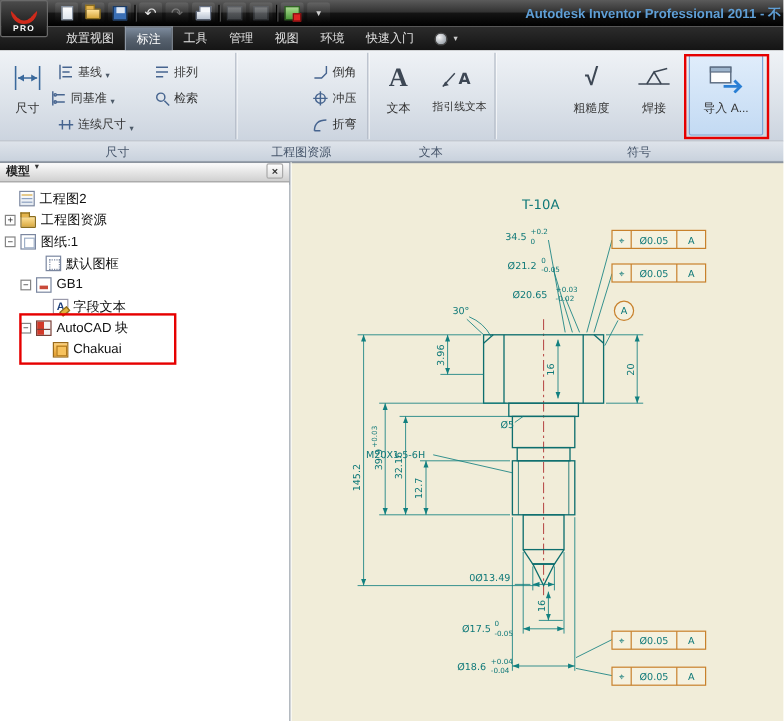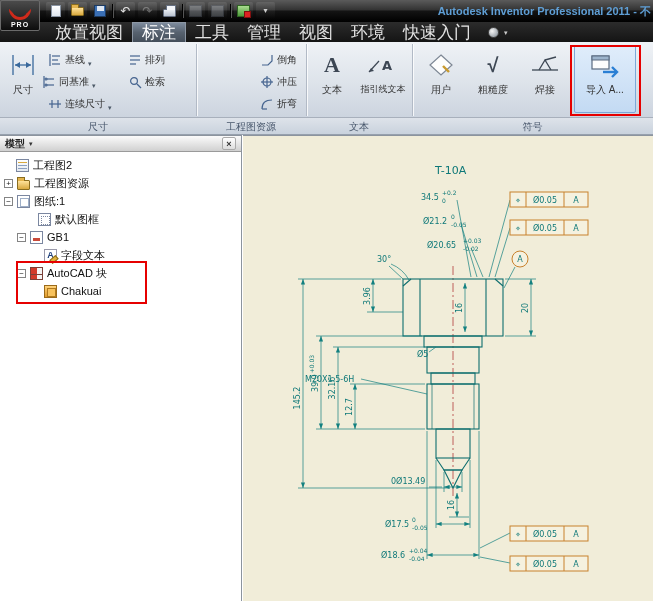--- a/index.html
+++ b/index.html
@@ -25,42 +25,42 @@
 .ic-grey{width:13px;height:12px;background:linear-gradient(#cfd4db,#9aa2ad);border:1px solid #6d7683;}
 .ic-green{width:13px;height:12px;background:linear-gradient(#a9dc8f,#4d9b3a);border:1px solid #2f6423;position:relative;}
 .ic-green:before{content:"";position:absolute;right:-2px;bottom:-2px;width:5px;height:5px;background:#d22;border:1px solid #801010;}
 .glyph{color:#e6e6e6;font-size:12px;line-height:12px;}
 .dis{opacity:.35;}
 .qcaret{color:#cfcfcf;font-size:8px;}
 .title-text{right:2px;top:4px;color:#5f9fd6;font-weight:bold;font-size:11px;white-space:nowrap;z-index:5;}
 
 
 .tabbar{left:0;top:22px;width:653px;height:20px;background:linear-gradient(#2c2c2c,#141414);display:flex;align-items:stretch;padding-left:46px;}
-.tab{color:#e2e2e2;font-size:17px;padding:0 9px;display:flex;align-items:center;white-space:nowrap;}
+.tab{color:#e2e2e2;font-size:10px;padding:0 9px;display:flex;align-items:center;white-space:nowrap;}
 .tab.active{background:linear-gradient(#7d8b9d,#57626f 50%,#444e5a);border:1px solid #8d97a4;border-bottom:none;color:#fff;}
 .tabextra{display:flex;align-items:center;gap:5px;margin-left:8px;}
 .circ{width:11px;height:11px;border-radius:50%;background:radial-gradient(circle at 35% 35%,#f4f4f4,#808a95);border:1px solid #4a4a4a;}
 .tabextra .caret{color:#ccc;}
 
 
 .ribbon{left:0;top:42px;width:653px;height:76px;background:linear-gradient(#eff2f6,#dde3ea 55%,#ccd4df);border-bottom:1px solid #a8b0bc;}
 .rdiv{position:absolute;top:2px;width:1px;height:72px;background:#b2bac6;box-shadow:1px 0 0 rgba(255,255,255,.8);}
 .bigbtn{position:absolute;top:3px;height:68px;display:flex;flex-direction:column;align-items:center;font-size:10px;color:#333;padding-top:3px;border:1px solid transparent;border-radius:2px;}
 .bigbtn .bicon{height:32px;display:flex;align-items:center;justify-content:center;}
 .bigbtn .blabel{margin-top:2px;white-space:nowrap;}
 .selbtn{background:linear-gradient(#e0edfb,#c3daf3);border:1px solid #7da7d8;}
 .srow{position:absolute;height:20px;display:flex;align-items:flex-end;gap:3px;font-size:10px;color:#333;padding:0 2px;white-space:nowrap;}
 .caret{font-size:7px;color:#4d5a68;line-height:7px;}
 .grouplabels{left:0;top:118px;width:653px;height:17px;background:linear-gradient(#dee3ea,#c9d2dd);border-bottom:1px solid #96a0ad;display:flex;}
 .glabel{height:17px;display:flex;align-items:center;justify-content:center;font-size:10px;color:#47566b;}
 .bigA{font-size:22px;font-weight:bold;color:#3d4754;font-family:"Liberation Serif","DejaVu Serif",serif;}
 
 
 .browser{left:0;top:135px;width:242px;height:466px;background:#fff;border-right:1px solid #8c949e;border-top:1px solid #8c949e;}
-.bheader{position:absolute;left:0;top:0;width:241px;height:16px;background:linear-gradient(#fbfbfb,#d0d0d0);border-bottom:1px solid #9a9a9a;display:flex;align-items:center;gap:4px;padding:0 5px;font-size:10px;font-weight:bold;color:#222;}
+.bheader{position:absolute;left:0;top:0;width:241px;height:16px;background:linear-gradient(#fbfbfb,#d0d0d0);border-bottom:1px solid #9a9a9a;display:flex;align-items:flex-start;gap:4px;padding:0 5px;font-size:10px;font-weight:bold;color:#222;}
 .bheader .caret{color:#333;}
 .bclose{margin-left:auto;width:14px;height:13px;display:flex;align-items:center;justify-content:center;font-size:9px;color:#333;border:1px solid #aaa;background:linear-gradient(#fff,#ddd);border-radius:2px;}
 .helpbtn{position:absolute;right:9px;top:21px;width:14px;height:14px;border:1px solid #8a93c0;background:linear-gradient(#ffffff,#dde3f2);font-size:10px;color:#234;display:flex;align-items:center;justify-content:center;border-radius:2px;font-weight:bold;}
 .tree{position:absolute;left:0;top:18px;width:241px;height:447px;background:#fff;padding-top:2px;}
 .trow{height:18px;display:flex;align-items:center;gap:4px;font-size:11px;color:#101010;white-space:nowrap;}
 .exp{width:9px;height:9px;border:1px solid #848484;background:#fff;font-size:8px;line-height:7px;text-align:center;color:#222;flex:none;}
 .ti{width:13px;height:13px;position:relative;flex:none;}
 .ti-doc{background:linear-gradient(#fff,#e3e9f0);border:1px solid #7b87a0;}
 .ti-doc:before{content:"";position:absolute;left:1px;top:2px;width:9px;height:1px;background:#d9a93f;box-shadow:0 3px 0 #8ca0c0,0 6px 0 #8ca0c0;}
 .ti-res{background:linear-gradient(#ffe29a,#d9a93f);border:1px solid #8a6d1f;height:10px!important;margin-top:3px;border-radius:1px;}
@@ -266,29 +266,20 @@
             </g>
             <path d="M3,19 l5,-1 -3,-3 z" fill="#3d4754"></path>
             <text x="16" y="17" font-size="13" font-weight="bold" fill="#3d4754">A</text>
           </svg>
       </span>
       <span class="blabel">指引线文本</span>
     </div>
 
     <div class="rdiv" style="left:412px;"></div>
 
-    <div class="bigbtn" style="left:418px;width:46px;">
-      <span class="bicon">
-        <svg width="28" height="26">
-            <path d="M14,3 L25,13 L14,23 L3,13 Z" stroke="#7d8794" fill="#fdfdfd" stroke-width="1.2"></path>
-            <path d="M16,14 l6,6" stroke="#c99a2e" stroke-width="2.4"></path>
-          </svg>
-      </span>
-      <span class="blabel">用户</span>
-    </div>
     <div class="bigbtn" style="left:468px;width:50px;">
       <span class="bicon" style="font-size:20px;color:#3d4754;font-weight:bold;">√</span>
       <span class="blabel">粗糙度</span>
     </div>
     <div class="bigbtn" style="left:522px;width:46px;">
       <span class="bicon">
         <svg width="30" height="24">
             <g stroke="#3d4754" fill="none" stroke-width="1.3">
               <line x1="2" y1="17" x2="28" y2="17"></line>
               <path d="M9,17 L15,7 L21,17"></path>

